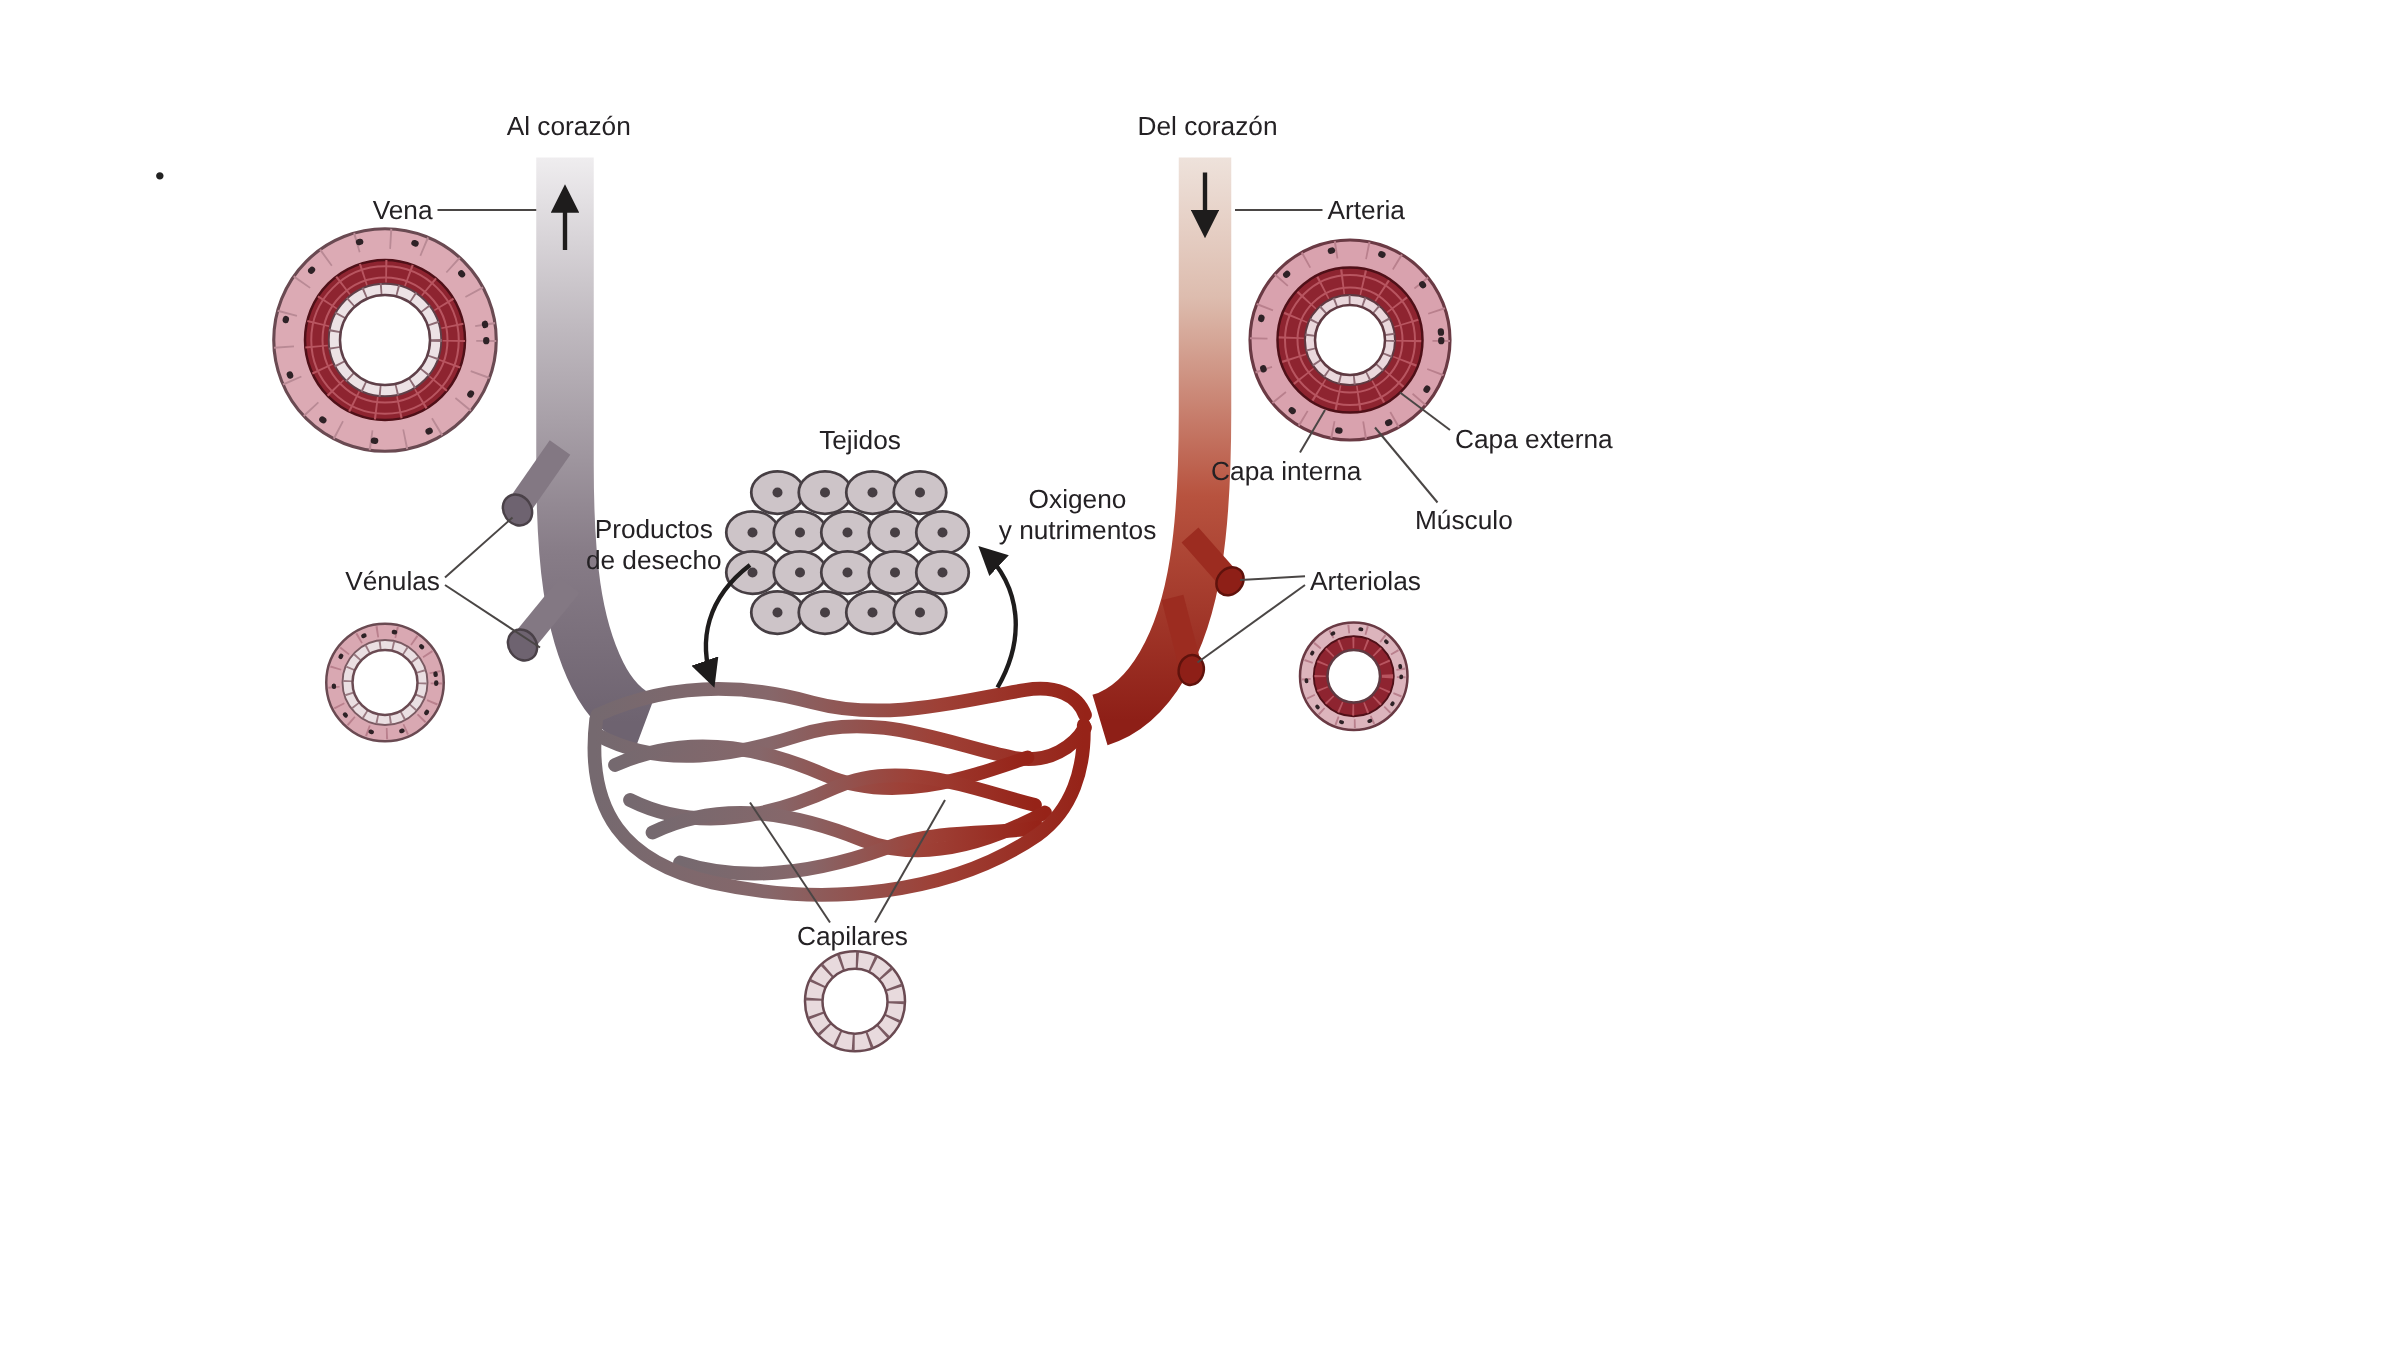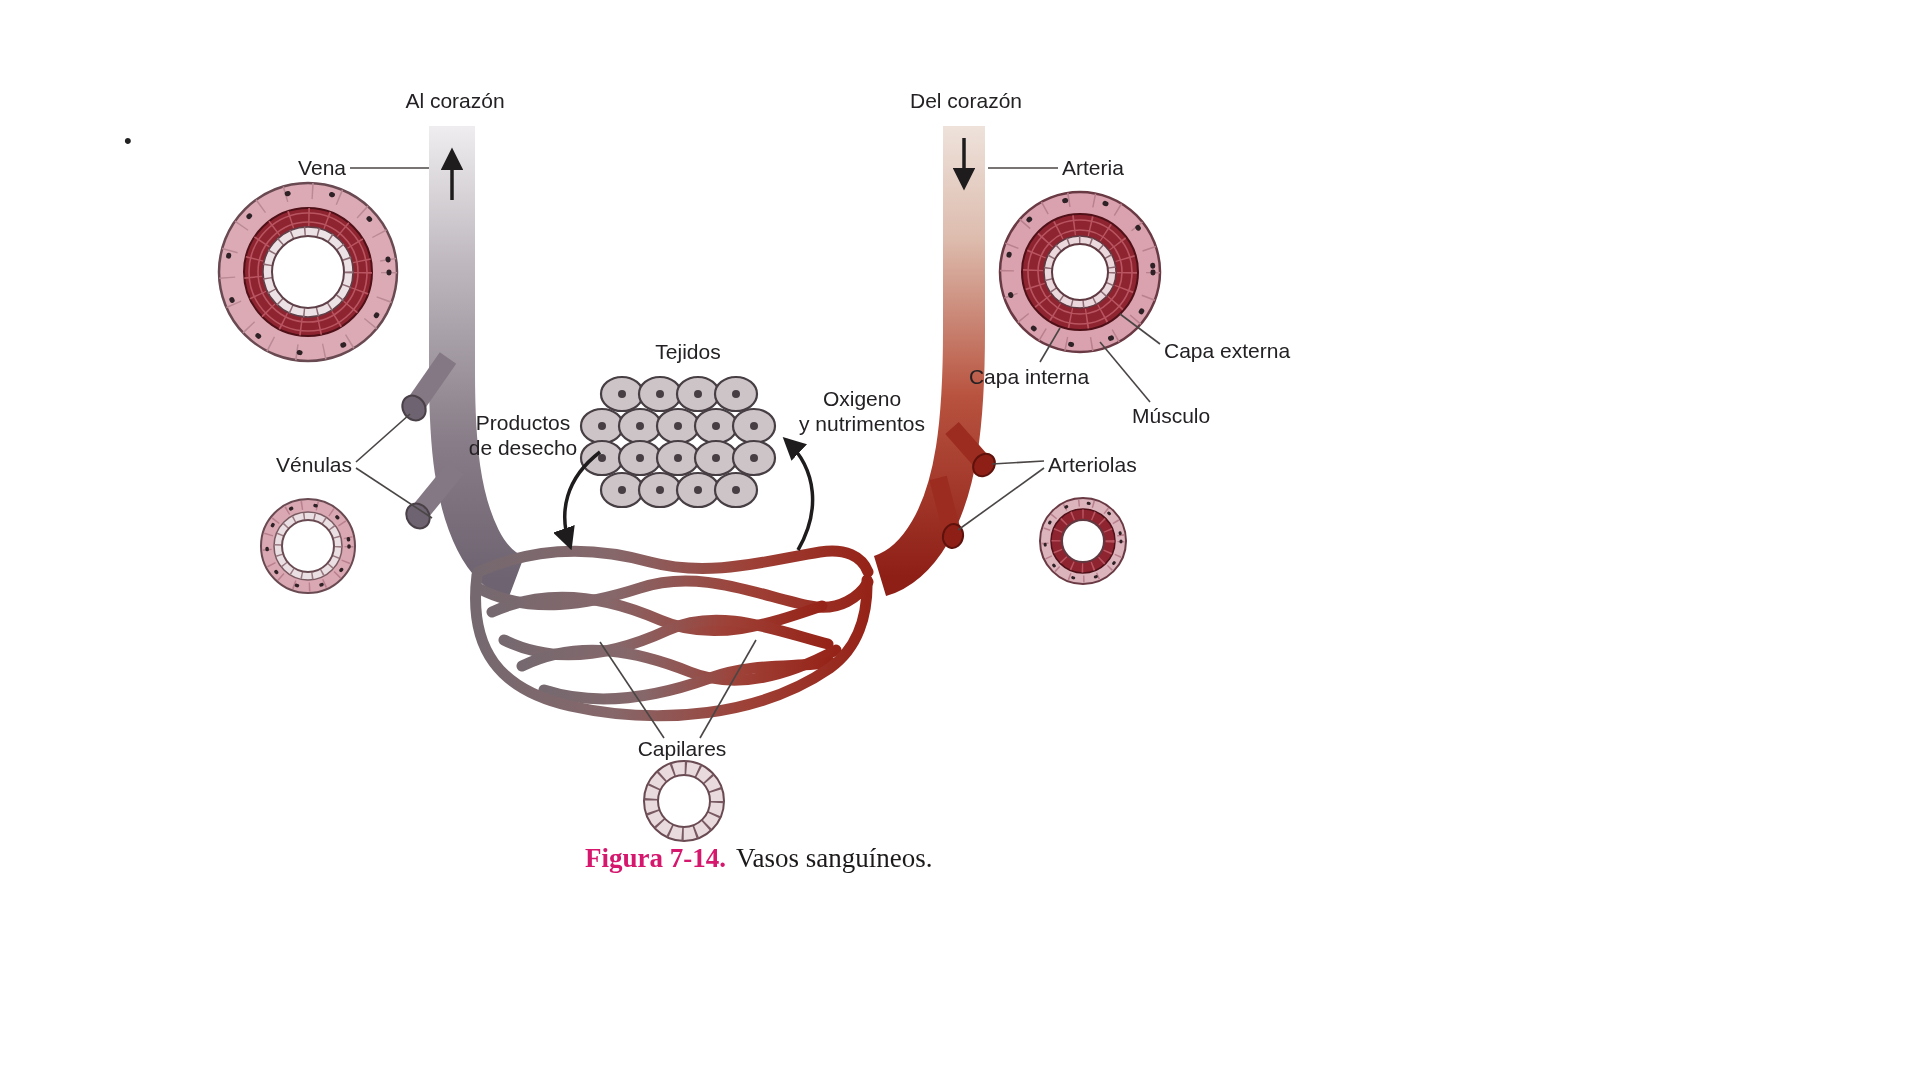--- a/index.html
+++ b/index.html
@@ -199,17 +199,14 @@
     <text x="1048" y="472" text-anchor="start">Arteriolas</text>
 
     <text x="682" y="756" text-anchor="middle">Capilares</text>
 
     <text x="1029" y="384" text-anchor="middle">Capa interna</text>
     <text x="1164" y="358" text-anchor="start">Capa externa</text>
     <text x="1132" y="423" text-anchor="start">Músculo</text>
   </svg>
 
   
-  <div class="caption">
-    <span class="cap-label">Figura 7-14.</span><span class="cap-text">Vasos sanguíneos.</span>
-  </div>
 
 </div>
 
 </body></html>

